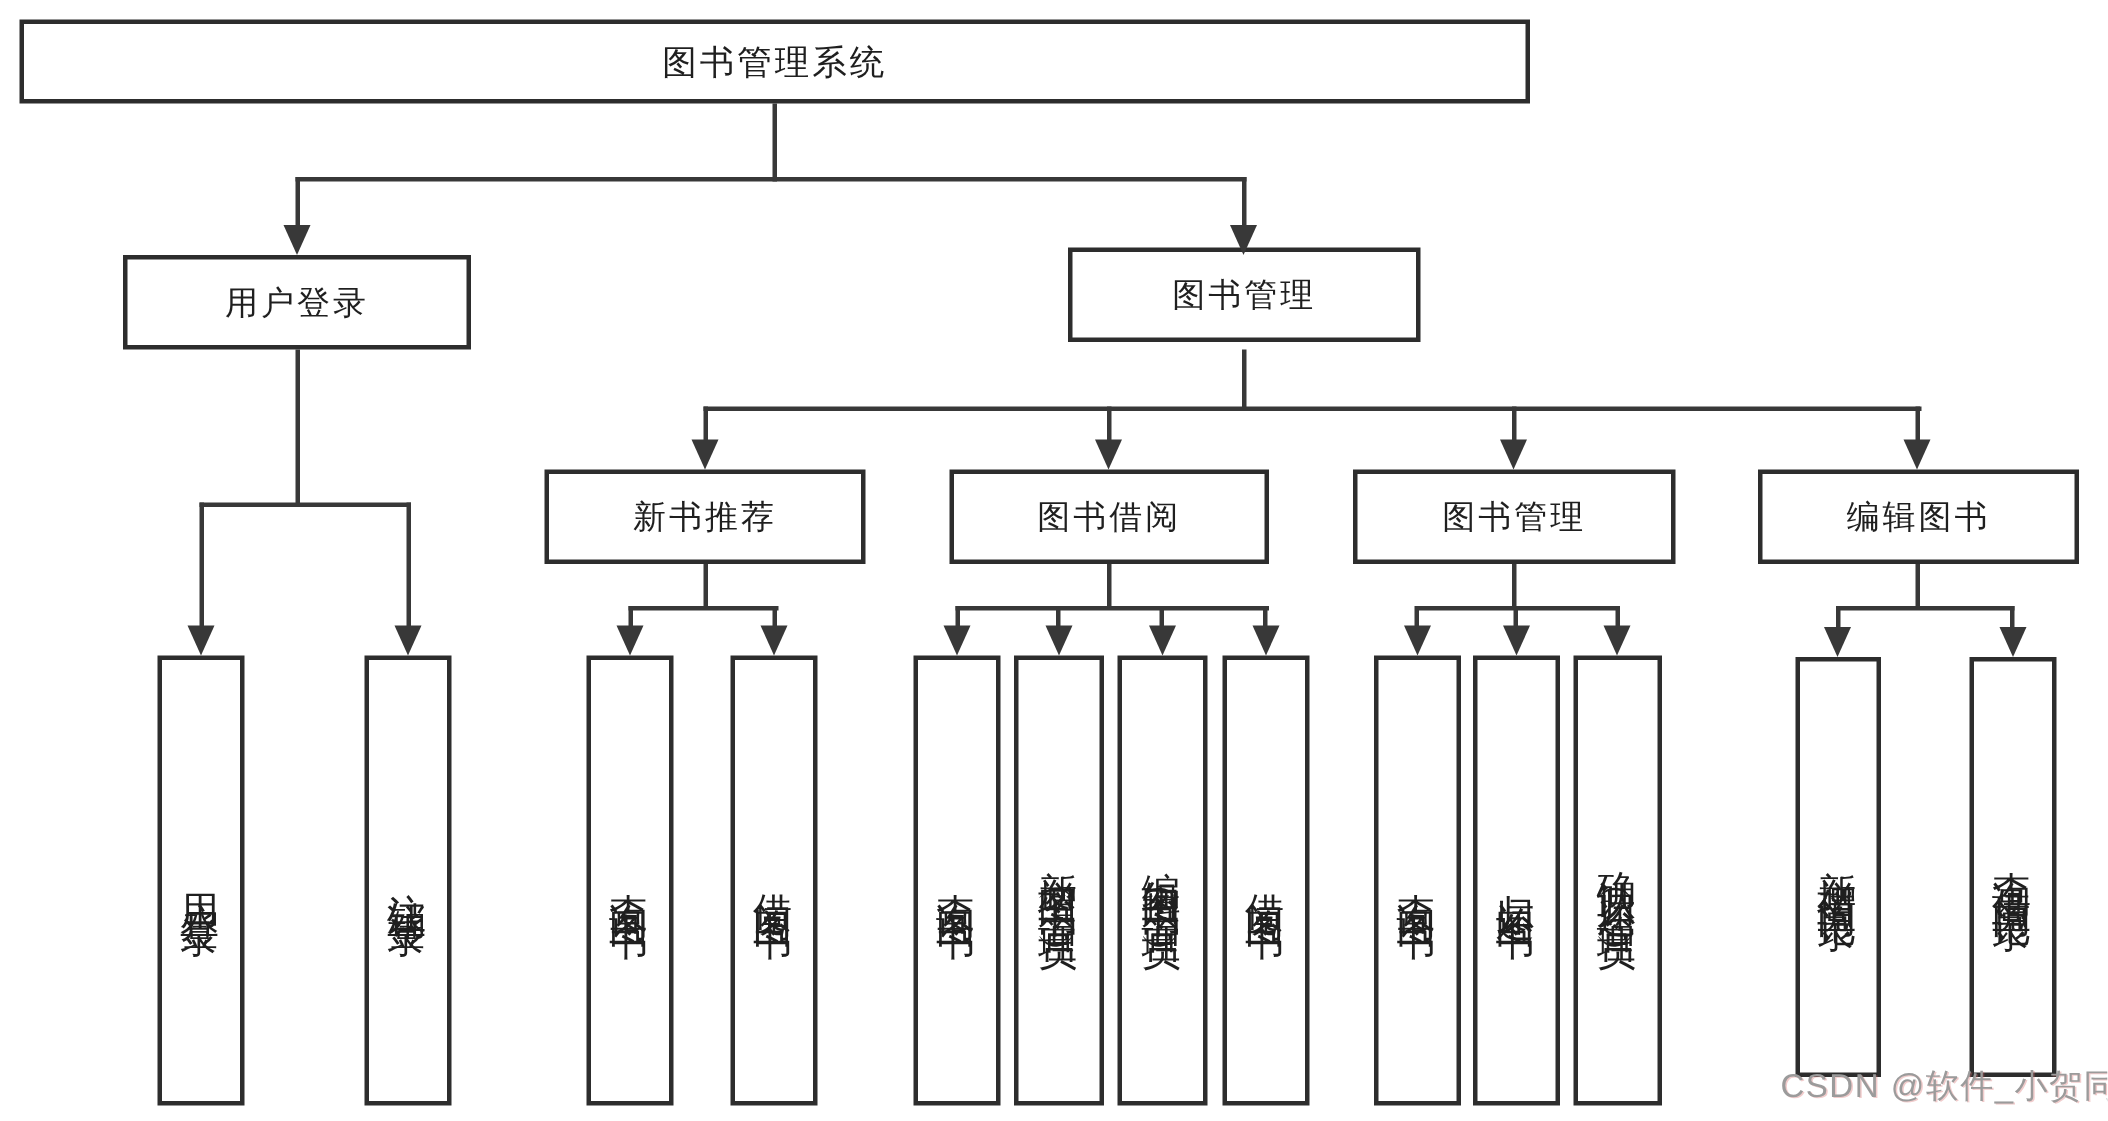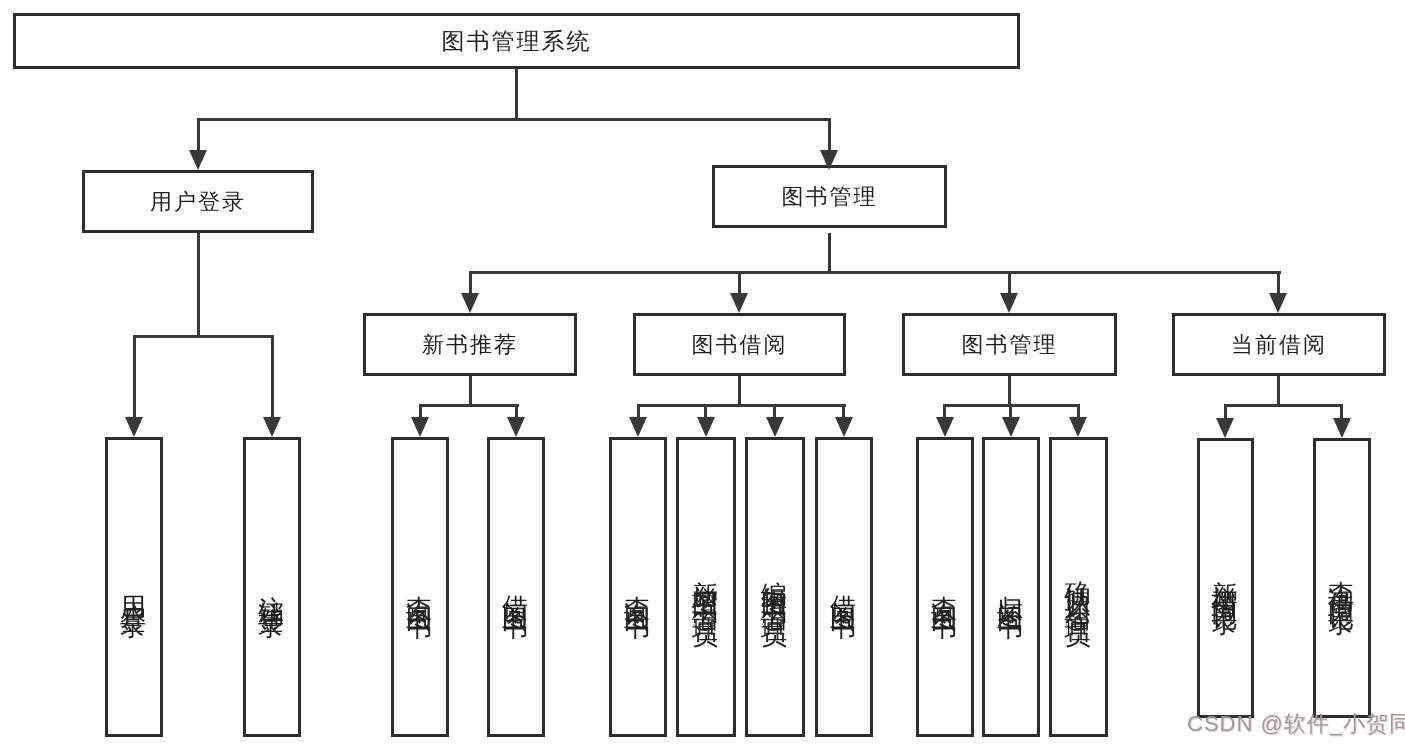--- a/index.html
+++ b/index.html
@@ -63,21 +63,21 @@
 <div class="canvas">
 
   <div class="node title" style="left:13px;top:13px;width:1007px;height:56px">图书管理系统</div>
 
   <div class="node" style="left:82px;top:170px;width:232px;height:63px">用户登录</div>
   <div class="node" style="left:712px;top:165px;width:235px;height:63px">图书管理</div>
 
   <div class="node" style="left:633px;top:313px;width:213px;height:63px">图书借阅</div>
   <div class="node" style="left:363px;top:313px;width:214px;height:63px">新书推荐</div>
   <div class="node" style="left:902px;top:313px;width:215px;height:63px">图书管理</div>
-  <div class="node" style="left:1172px;top:313px;width:214px;height:63px">当前借阅</div>
+  <div class="node" style="left:1172px;top:313px;width:214px;height:63px">编辑图书</div>
 
   <div class="node leaf" style="left:105px;top:437px;width:58px;height:300px">用户登录</div>
   <div class="node leaf" style="left:243px;top:437px;width:58px;height:300px">注销登录</div>
 
   <div class="node leaf" style="left:391px;top:437px;width:58px;height:300px">查询图书</div>
   <div class="node leaf" style="left:487px;top:437px;width:58px;height:300px">借阅图书</div>
 
   <div class="node leaf" style="left:609px;top:437px;width:58px;height:300px">查询图书</div>
   <div class="node leaf" style="left:676px;top:437px;width:60px;height:300px">新增图书（管理员）</div>
   <div class="node leaf" style="left:745px;top:437px;width:60px;height:300px">编辑图书（管理员）</div>

